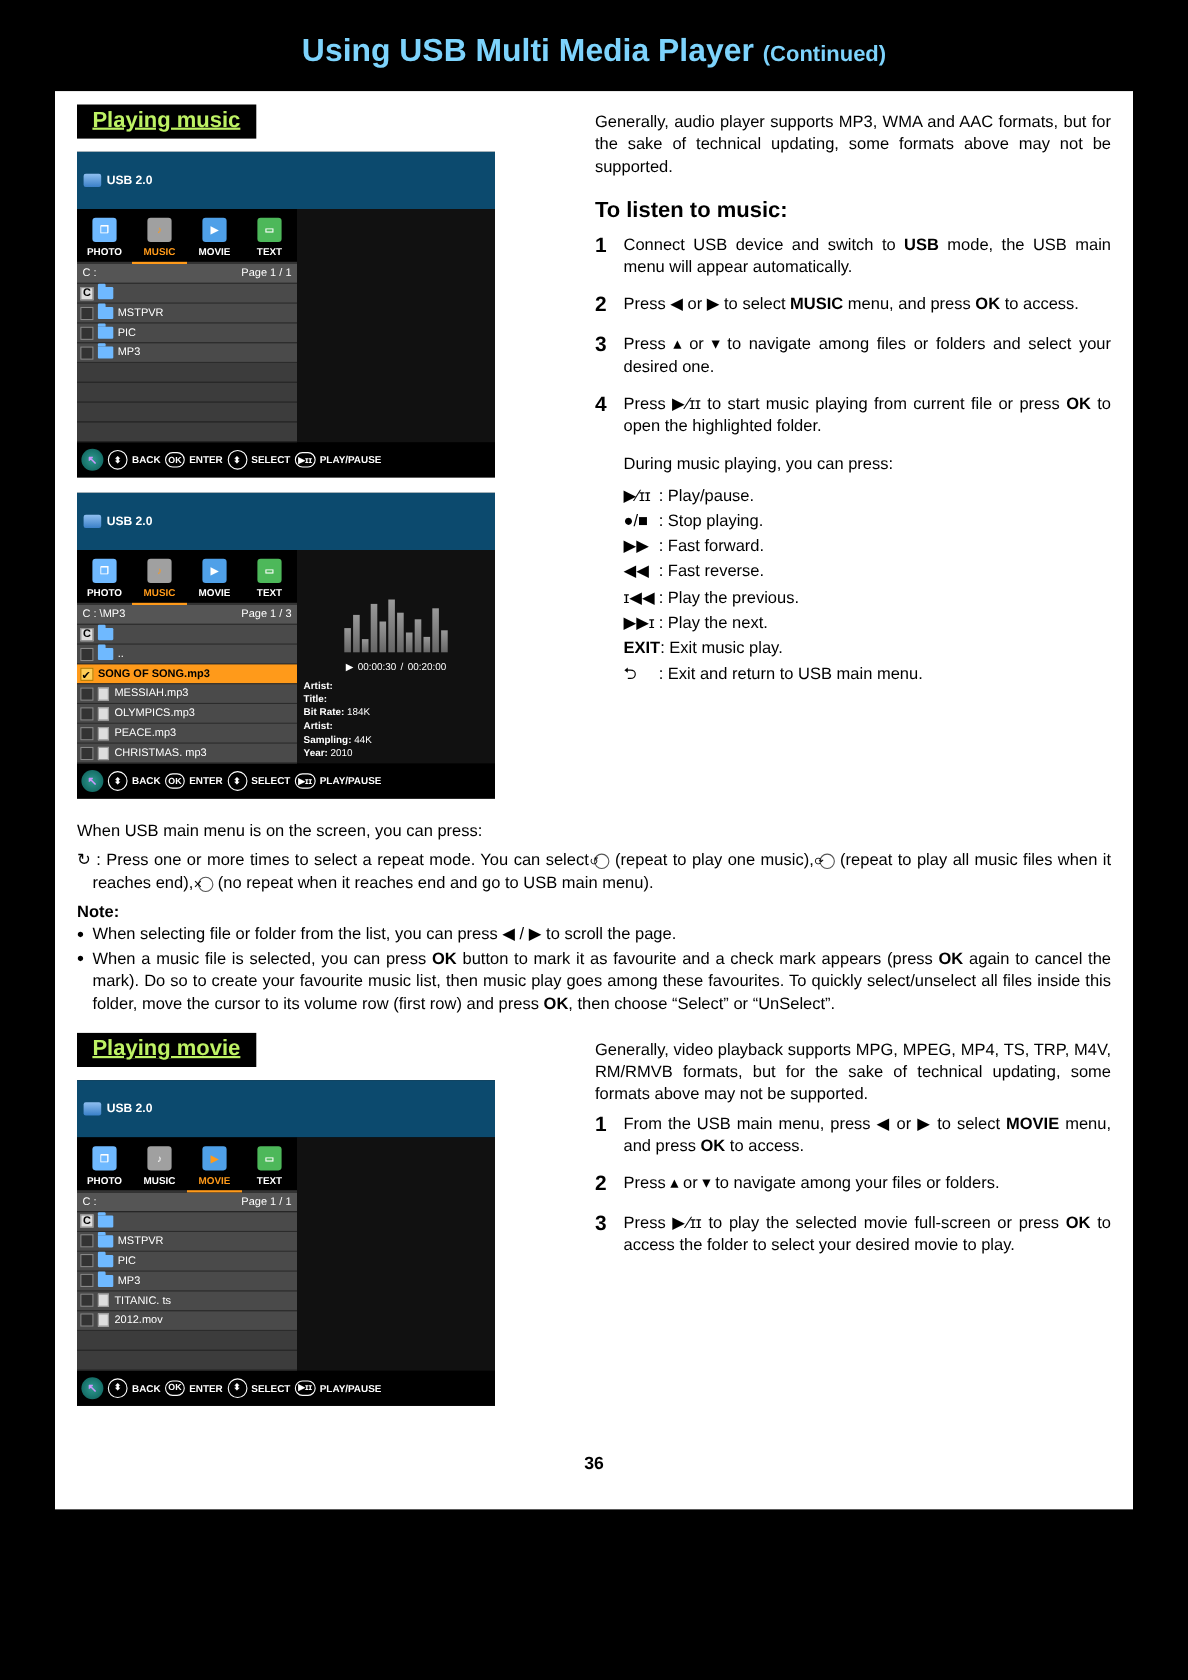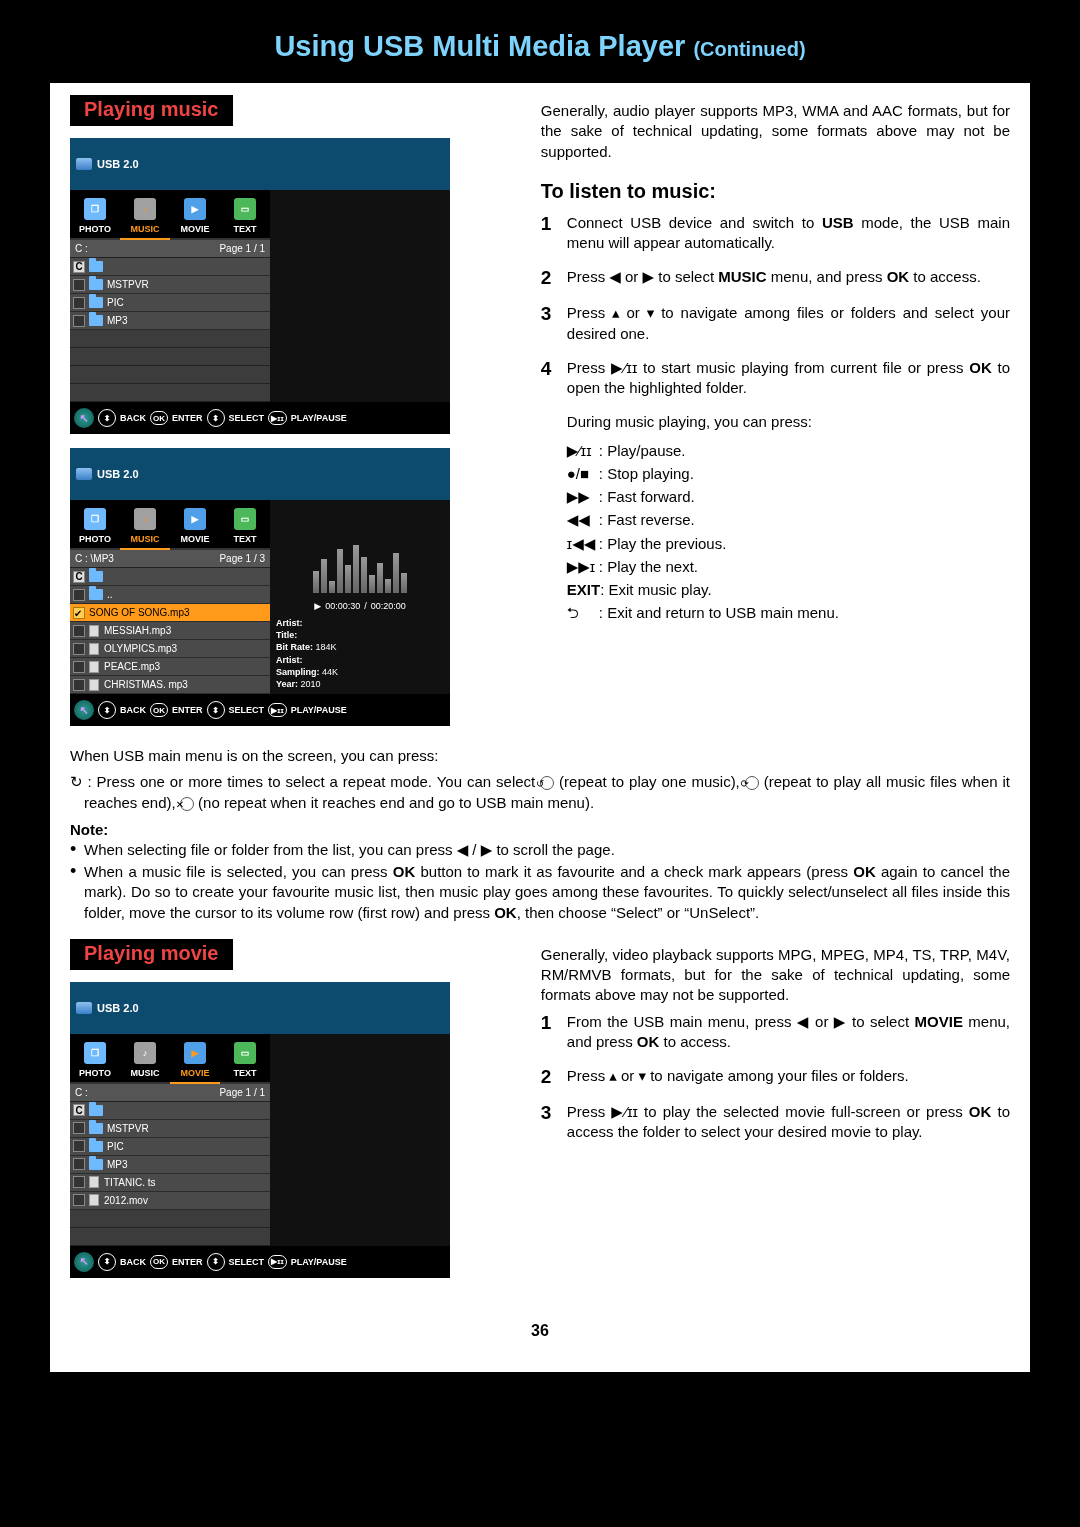--- a/index.html
+++ b/index.html
@@ -26,27 +26,28 @@
     padding: 10px 18px 30px;
   }
   .two-col {
     display: flex;
     gap: 20px;
   }
   .left-col { width: 49%; }
   .right-col { width: 51%; }
   .section-tag {
     background: #000;
-    color: #ef4444;
+    color: #bef264;
     font-weight: bold;
     font-size: 20px;
     padding: 3px 14px 5px;
     display: inline-block;
     margin-bottom: 12px;
     font-family: "Gill Sans", "Trebuchet MS", Arial, sans-serif;
+    text-decoration: underline;
   }
   .h2 {
     font-weight: bold;
     font-size: 20px;
     margin: 18px 0 10px;
     font-family: "Gill Sans", "Trebuchet MS", Arial, sans-serif;
   }
   p { margin: 6px 0; font-size: 15px; line-height: 1.35; }
   .justify { text-align: justify; }
   ol { list-style: none; padding: 0; margin: 0; }
@@ -198,21 +199,21 @@
                 <div class="f-box">C</div>
                 <div class="folder-ic"></div>
               </div>
             <div class="f-row">
                 <div class="f-box"></div>
                 <div class="folder-ic"></div>
                 <span>..</span>
               </div>
             <div class="f-row hl">
                 <div class="f-box" style="background:#ffce55;border-color:#b47700">✔</div>
-                <span style="font-weight:normal">SONG OF SONG.mp3</span>
+                <span style="font-weight:bold">SONG OF SONG.mp3</span>
               </div>
             <div class="f-row">
                 <div class="f-box"></div>
                 <div class="file-ic"></div>
                 <span>MESSIAH.mp3</span>
               </div>
             <div class="f-row">
                 <div class="f-box"></div>
                 <div class="file-ic"></div>
                 <span>OLYMPICS.mp3</span>

